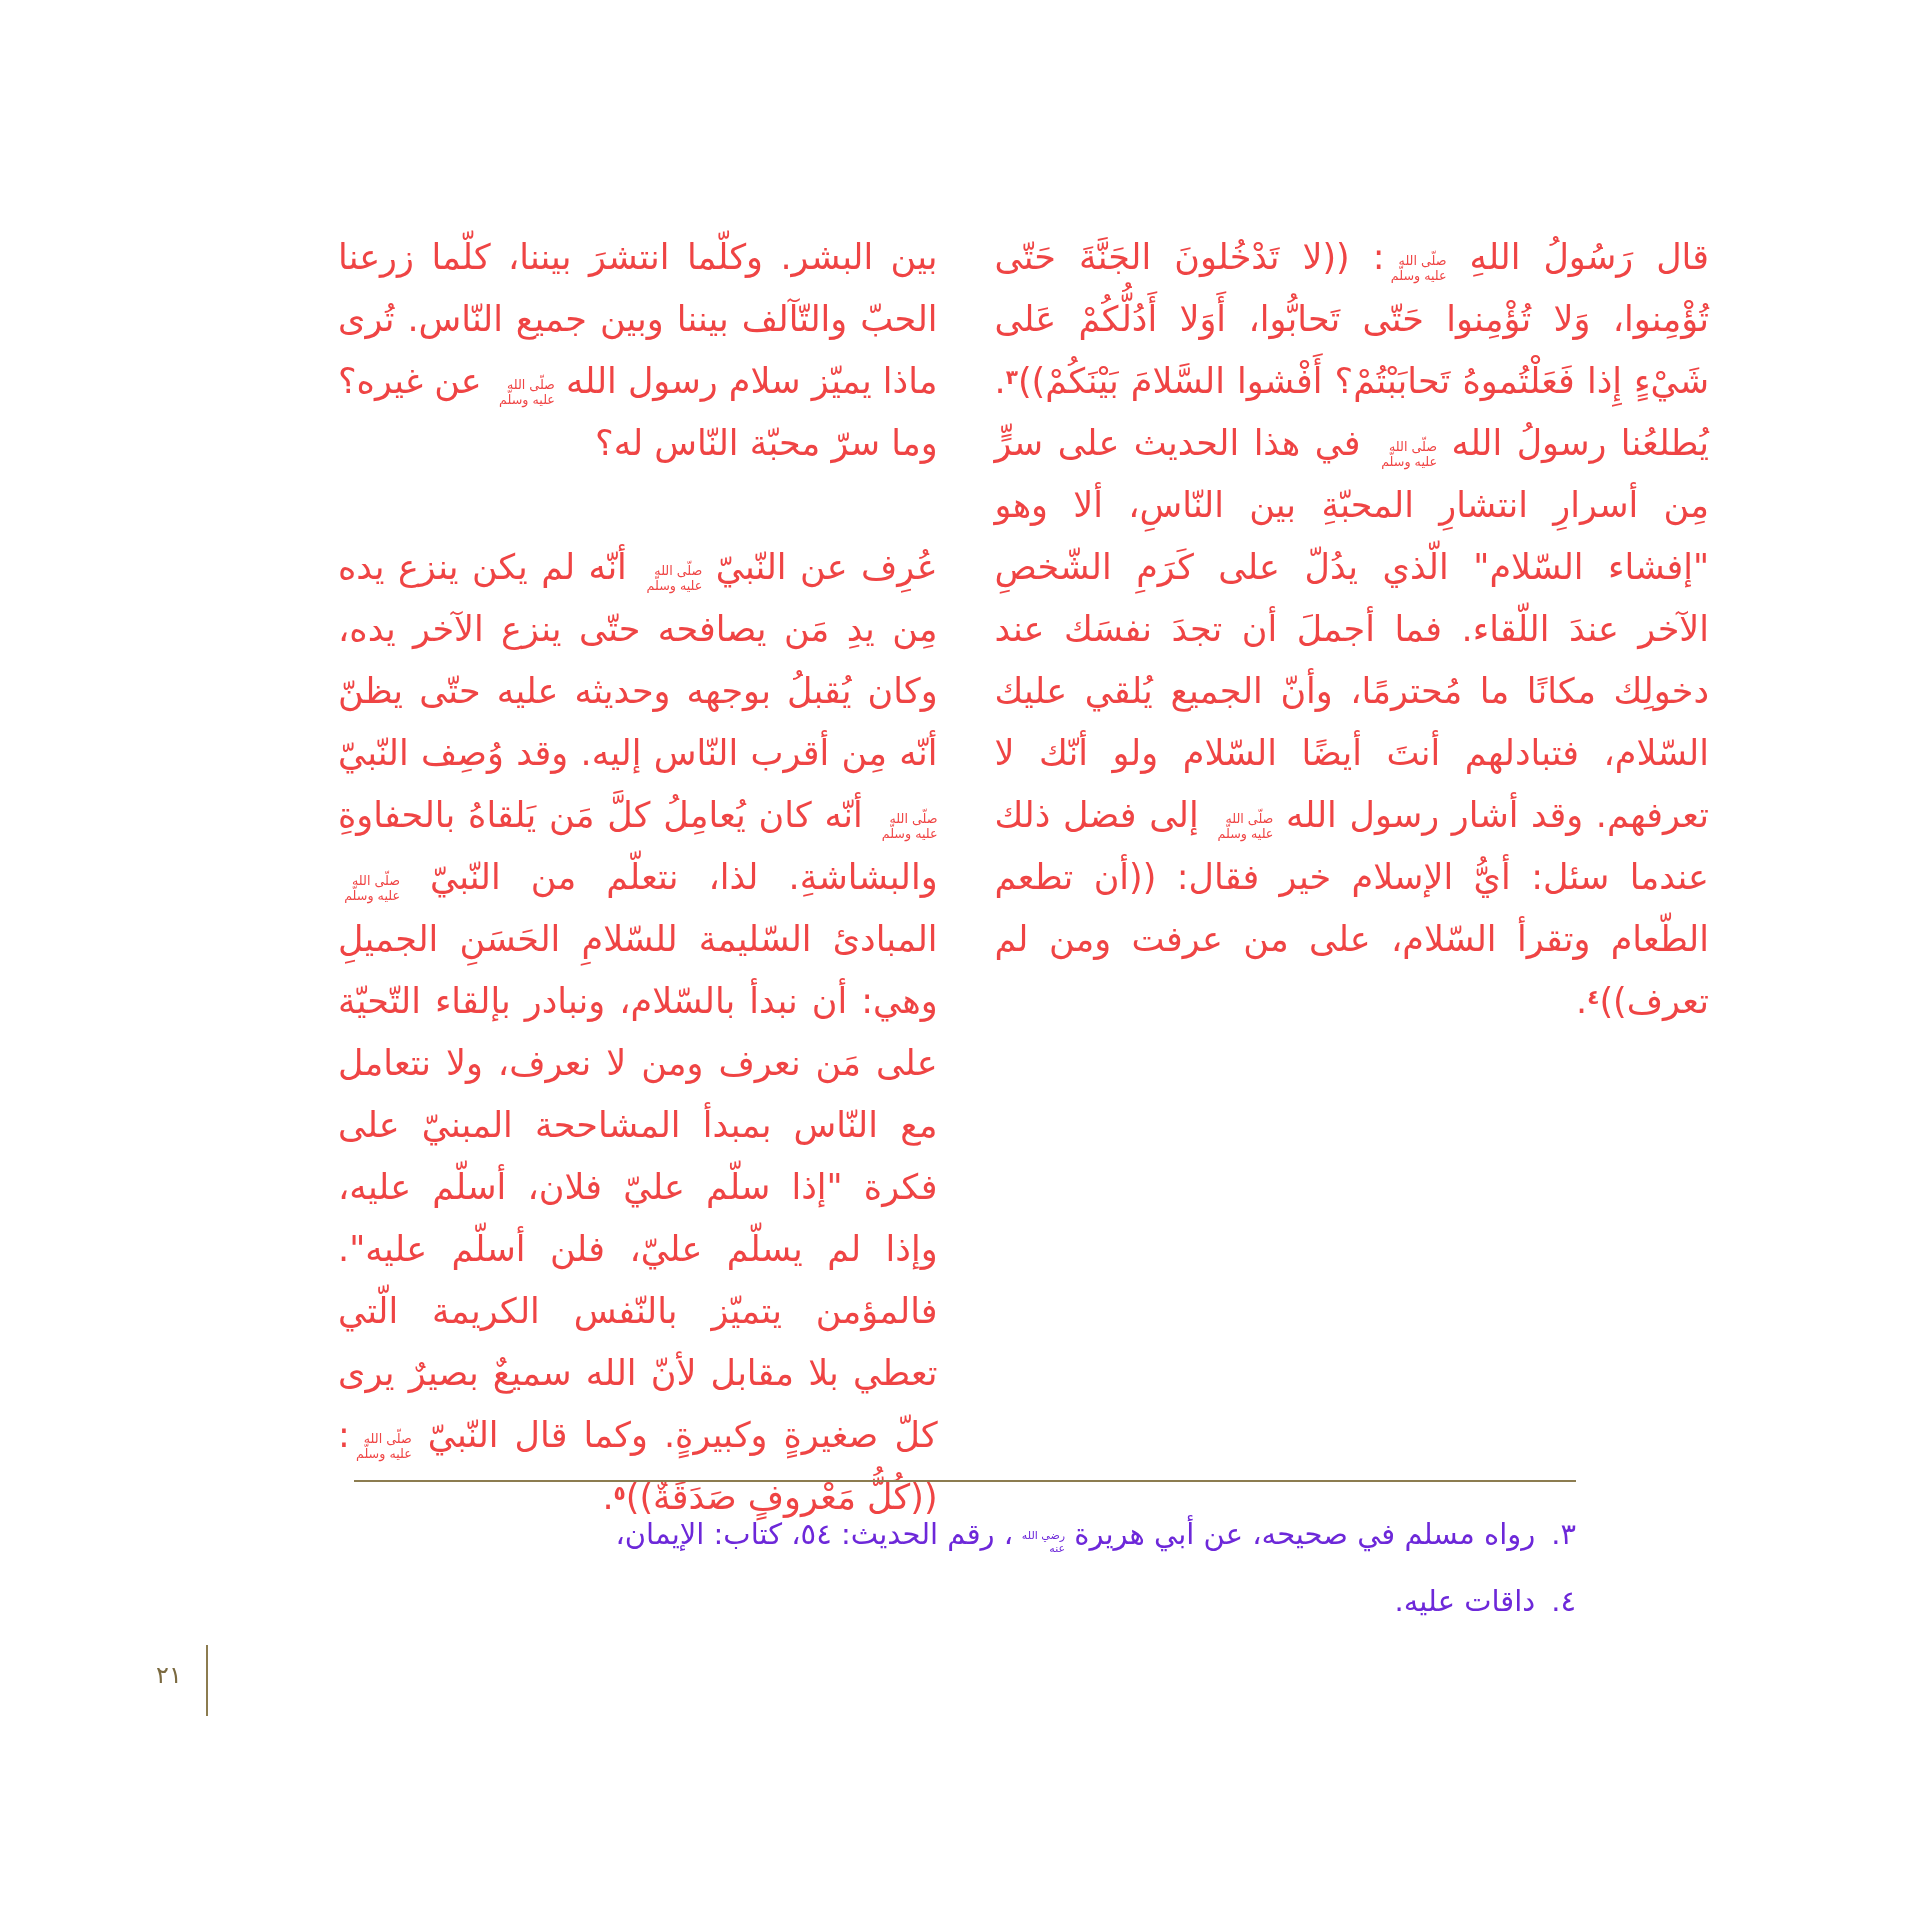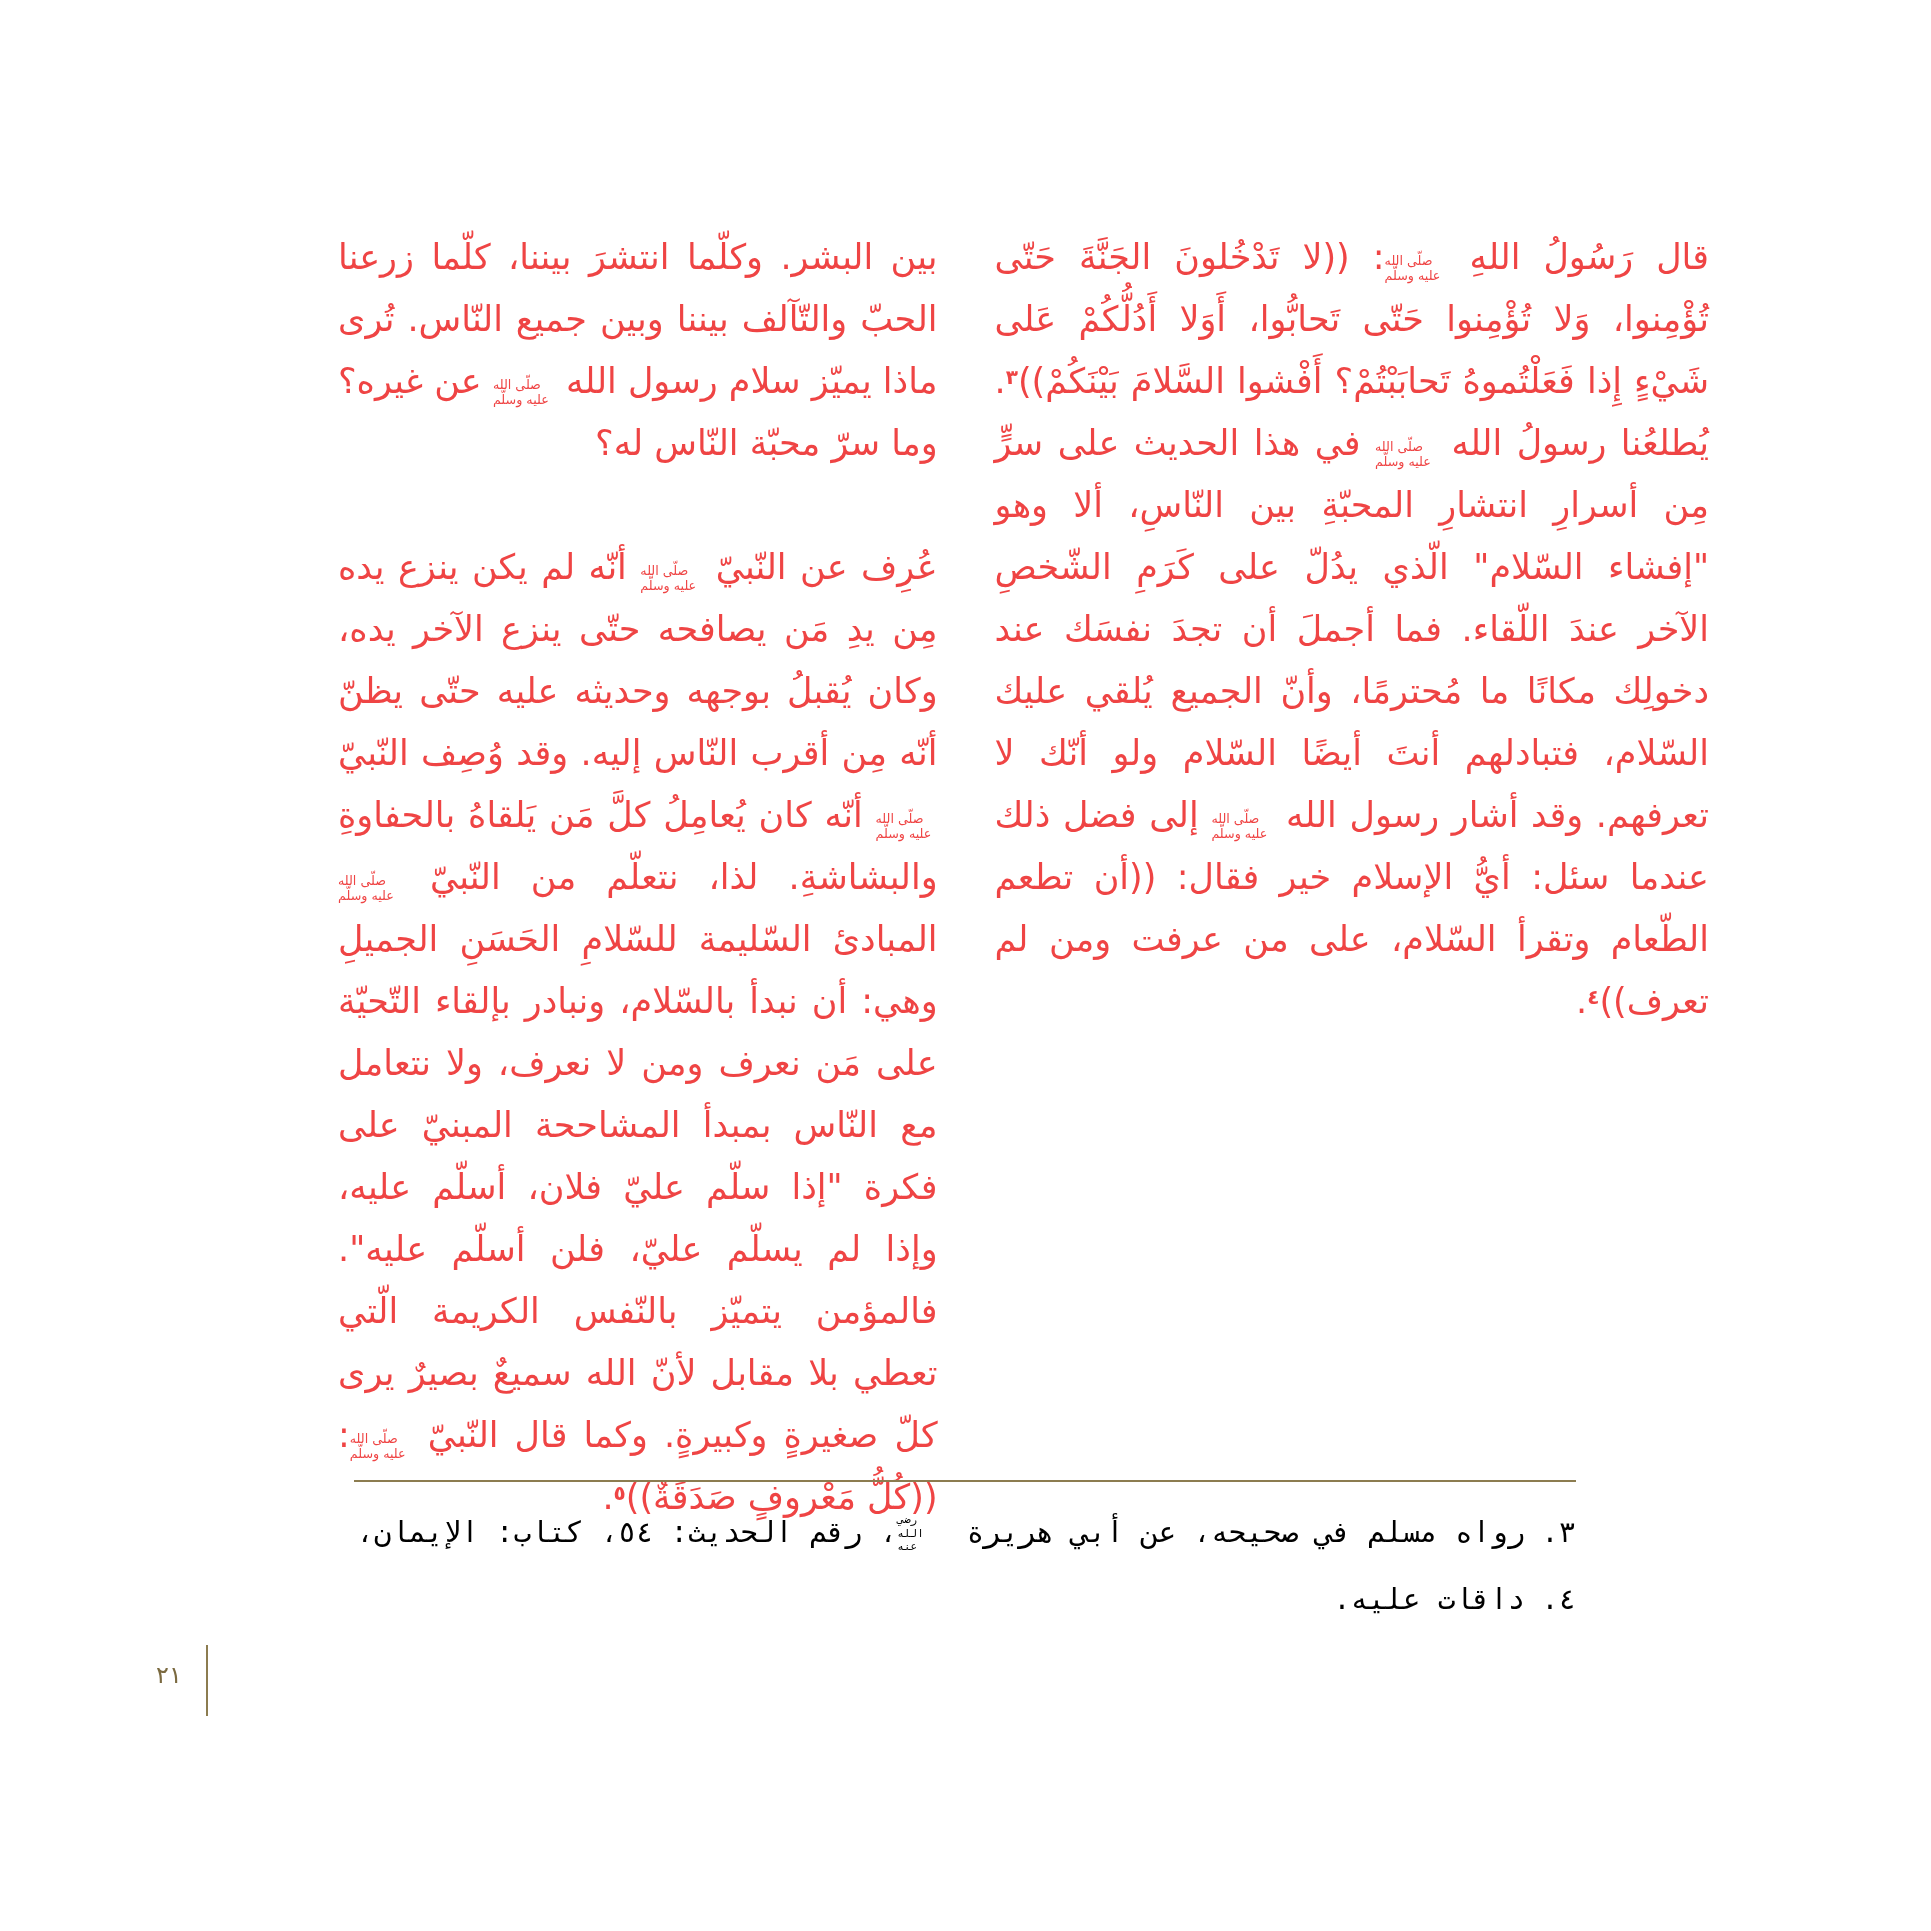--- a/index.html
+++ b/index.html
@@ -33,39 +33,38 @@
     font-size:20px;
     vertical-align:9.5px;
     line-height:0;
     font-weight:bold;
   }
   .sws{
     display:inline-block;
     width:62px;
     font-size:12.7px;
     line-height:15px;
-    text-align:left;
+    text-align:right;
     vertical-align:-11px;
     font-weight:normal;
     white-space:normal;
   }
   .rda{width:52px;font-size:11px;line-height:13.5px;vertical-align:-8px;}
   .separator{
     position:absolute;
     top:1480px;right:355px;
     width:1222px;height:2.4px;
     background:#8c7c50;
   }
   .footnotes{
     position:absolute;
     top:1501px;right:355px;
     width:1222px;
-    color:#000000;
+    color:#6d28d9;
     font-size:29px;
-    font-family:Liberation Mono, monospace;
   }
   .fn-line{
     line-height:67px;
     text-align:right;
     white-space:nowrap;
   }
   .fn-indent{padding-right:94px;}
   .fn-marker{margin-left:16px;}
   .pagenum-wrap{
     position:absolute;

